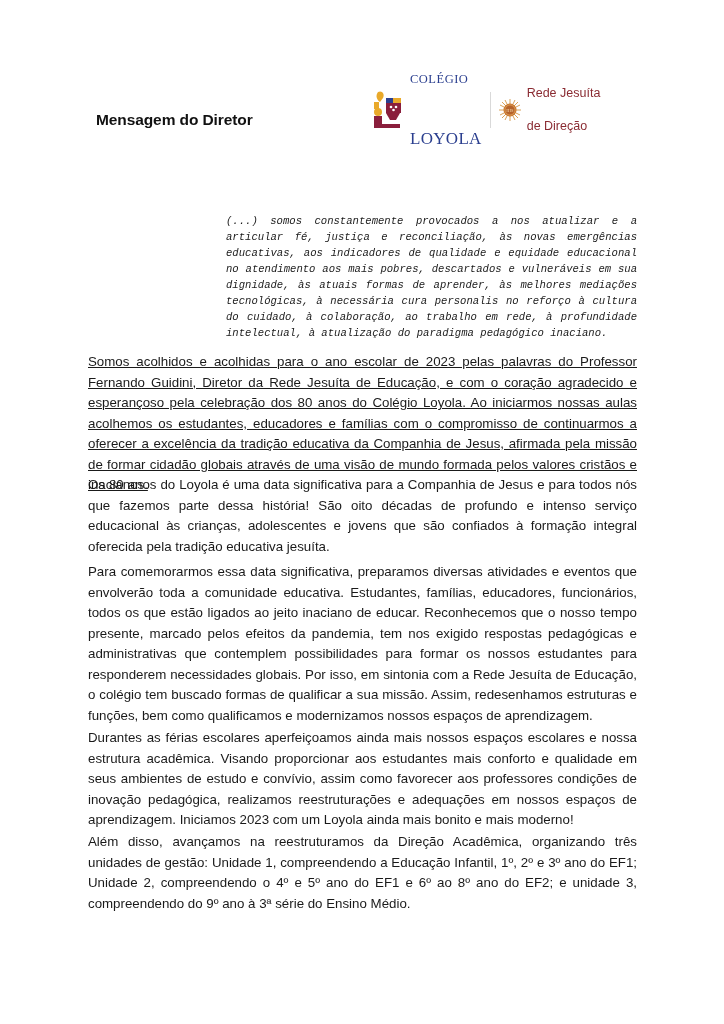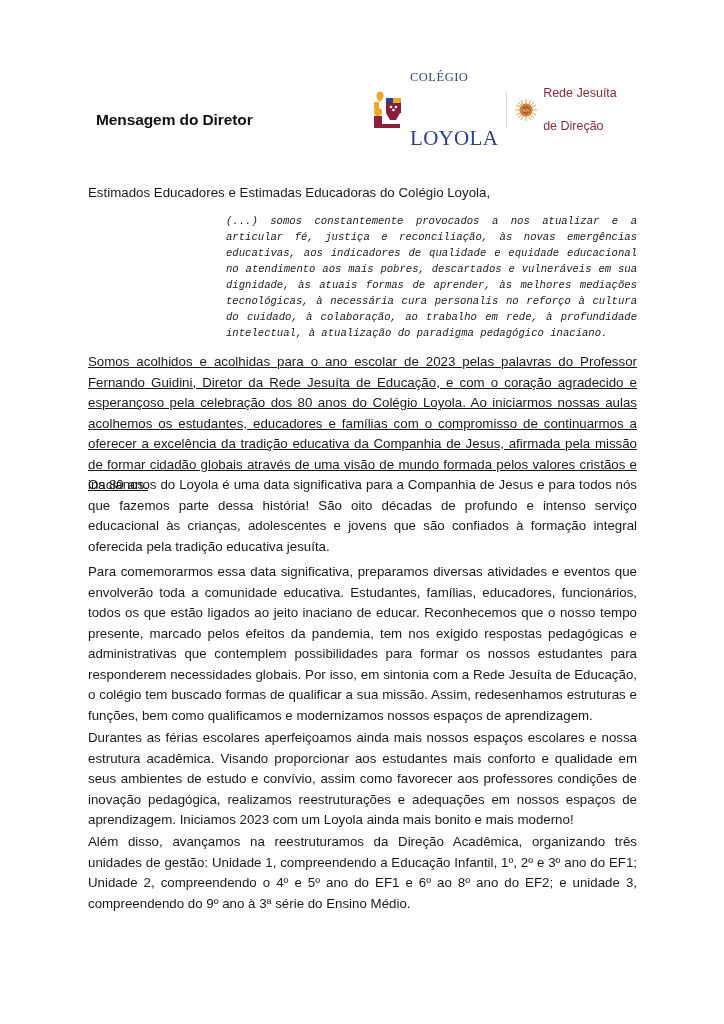--- a/index.html
+++ b/index.html
@@ -3,21 +3,21 @@
   <meta charset="utf-8">
   <style>
     html, body { margin: 0; padding: 0; background: #ffffff; }
     body { width: 724px; height: 1024px; position: relative; overflow: hidden; font-family: "Liberation Sans", sans-serif; color: #1a1a1a; }
     .page { position: absolute; left: 0; top: 0; width: 724px; height: 1024px; background: #fff; }
     .title { position: absolute; left: 96px; top: 99px; font-size: 15.5px; font-weight: bold; color: #111; letter-spacing: -0.1px; margin-top: 12px; }
     .logos { position: absolute; left: 372px; top: 88px; height: 44px; display: flex; align-items: center; }
     .loyola-mark { width: 32px; height: 40px; position: relative; }
     .loyola-text { margin-left: 6px; display: flex; flex-direction: column; line-height: 1; color: #2b3f8f; font-family: "Liberation Serif", serif; gap: 44px; }
     .loyola-text .small { font-size: 12.5px; letter-spacing: 0.5px; }
-    .loyola-text .big { font-size: 21px; letter-spacing: 0.3px; margin-top: 1px; }
+    .loyola-text .big { font-size: 17px; letter-spacing: 0.3px; margin-top: 1px; }
     .sep { width: 1px; height: 36px; background: #d9d9d9; margin: 0 8px 0 8px; }
     .sun { width: 22px; height: 22px; }
     .rede-text { margin-left: 6px; display: flex; flex-direction: column; line-height: 1.05; color: #8a2b32; font-size: 12.5px; gap: 19px; }
     .body-text { position: absolute; left: 88px; width: 549px; font-size: 13.3px; line-height: 20.5px; color: #1a1a1a; text-align: justify; }
     .greeting { top: 183px; }
     .quote { position: absolute; left: 226px; width: 411px; top: 213px; font-size: 10.6px; line-height: 16px; font-style: italic; text-align: justify; color: #1a1a1a; font-family: Liberation Mono, monospace; }
     .citation { position: absolute; left: 226px; width: 411px; top: 327px; font-size: 10.6px; text-align: right; color: #1a1a1a; }
     .p { margin: 0; }
     #p1 { top: 352px; text-decoration: underline; }
     #p2 { top: 475px; }
@@ -69,21 +69,20 @@
         <circle cx="11" cy="11" r="5" fill="#b5622a" stroke="#e8b06a" stroke-width="0.6"></circle>
         <text x="11" y="12.8" font-size="4.5" text-anchor="middle" fill="#f3d9a8" font-family="Liberation Serif, serif">IHS</text>
       </svg>
     </div>
     <div class="rede-text">
       <span>Rede Jesuíta</span>
       <span>de Direção</span>
     </div>
   </div>
 
-  <div class="body-text greeting">Estimados Educadores e Estimadas Educadoras do Colégio Loyola,</div>
 
   <div class="quote">(...) somos constantemente provocados a nos atualizar e a articular fé, justiça e reconciliação, às novas emergências educativas, aos indicadores de qualidade e equidade educacional no atendimento aos mais pobres, descartados e vulneráveis em sua dignidade, às atuais formas de aprender, às melhores mediações tecnológicas, à necessária cura personalis no reforço à cultura do cuidado, à colaboração, ao trabalho em rede, à profundidade intelectual, à atualização do paradigma pedagógico inaciano.</div>
 
   <p class="body-text p" id="p1">Somos acolhidos e acolhidas para o ano escolar de 2023 pelas palavras do Professor Fernando Guidini, Diretor da Rede Jesuíta de Educação, e com o coração agradecido e esperançoso pela celebração dos 80 anos do Colégio Loyola. Ao iniciarmos nossas aulas acolhemos os estudantes, educadores e famílias com o compromisso de continuarmos a oferecer a excelência da tradição educativa da Companhia de Jesus, afirmada pela missão de formar cidadão globais através de uma visão de mundo formada pelos valores cristãos e inacianos.</p>
   <p class="body-text p" id="p2">Os 80 anos do Loyola é uma data significativa para a Companhia de Jesus e para todos nós que fazemos parte dessa história! São oito décadas de profundo e intenso serviço educacional às crianças, adolescentes e jovens que são confiados à formação integral oferecida pela tradição educativa jesuíta.</p>
   <p class="body-text p" id="p3">Para comemorarmos essa data significativa, preparamos diversas atividades e eventos que envolverão toda a comunidade educativa. Estudantes, famílias, educadores, funcionários, todos os que estão ligados ao jeito inaciano de educar. Reconhecemos que o nosso tempo presente, marcado pelos efeitos da pandemia, tem nos exigido respostas pedagógicas e administrativas que contemplem possibilidades para formar os nossos estudantes para responderem necessidades globais. Por isso, em sintonia com a Rede Jesuíta de Educação, o colégio tem buscado formas de qualificar a sua missão. Assim, redesenhamos estruturas e funções, bem como qualificamos e modernizamos nossos espaços de aprendizagem.</p>
   <p class="body-text p" id="p4">Durantes as férias escolares aperfeiçoamos ainda mais nossos espaços escolares e nossa estrutura acadêmica. Visando proporcionar aos estudantes mais conforto e qualidade em seus ambientes de estudo e convívio, assim como favorecer aos professores condições de inovação pedagógica, realizamos reestruturações e adequações em nossos espaços de aprendizagem. Iniciamos 2023 com um Loyola ainda mais bonito e mais moderno!</p>
   <p class="body-text p" id="p5">Além disso, avançamos na reestruturamos da Direção Acadêmica, organizando três unidades de gestão: Unidade 1, compreendendo a Educação Infantil, 1º, 2º e 3º ano do EF1; Unidade 2, compreendendo o 4º e 5º ano do EF1 e 6º ao 8º ano do EF2; e unidade 3, compreendendo do 9º ano à 3ª série do Ensino Médio.</p>
 
 </div>

